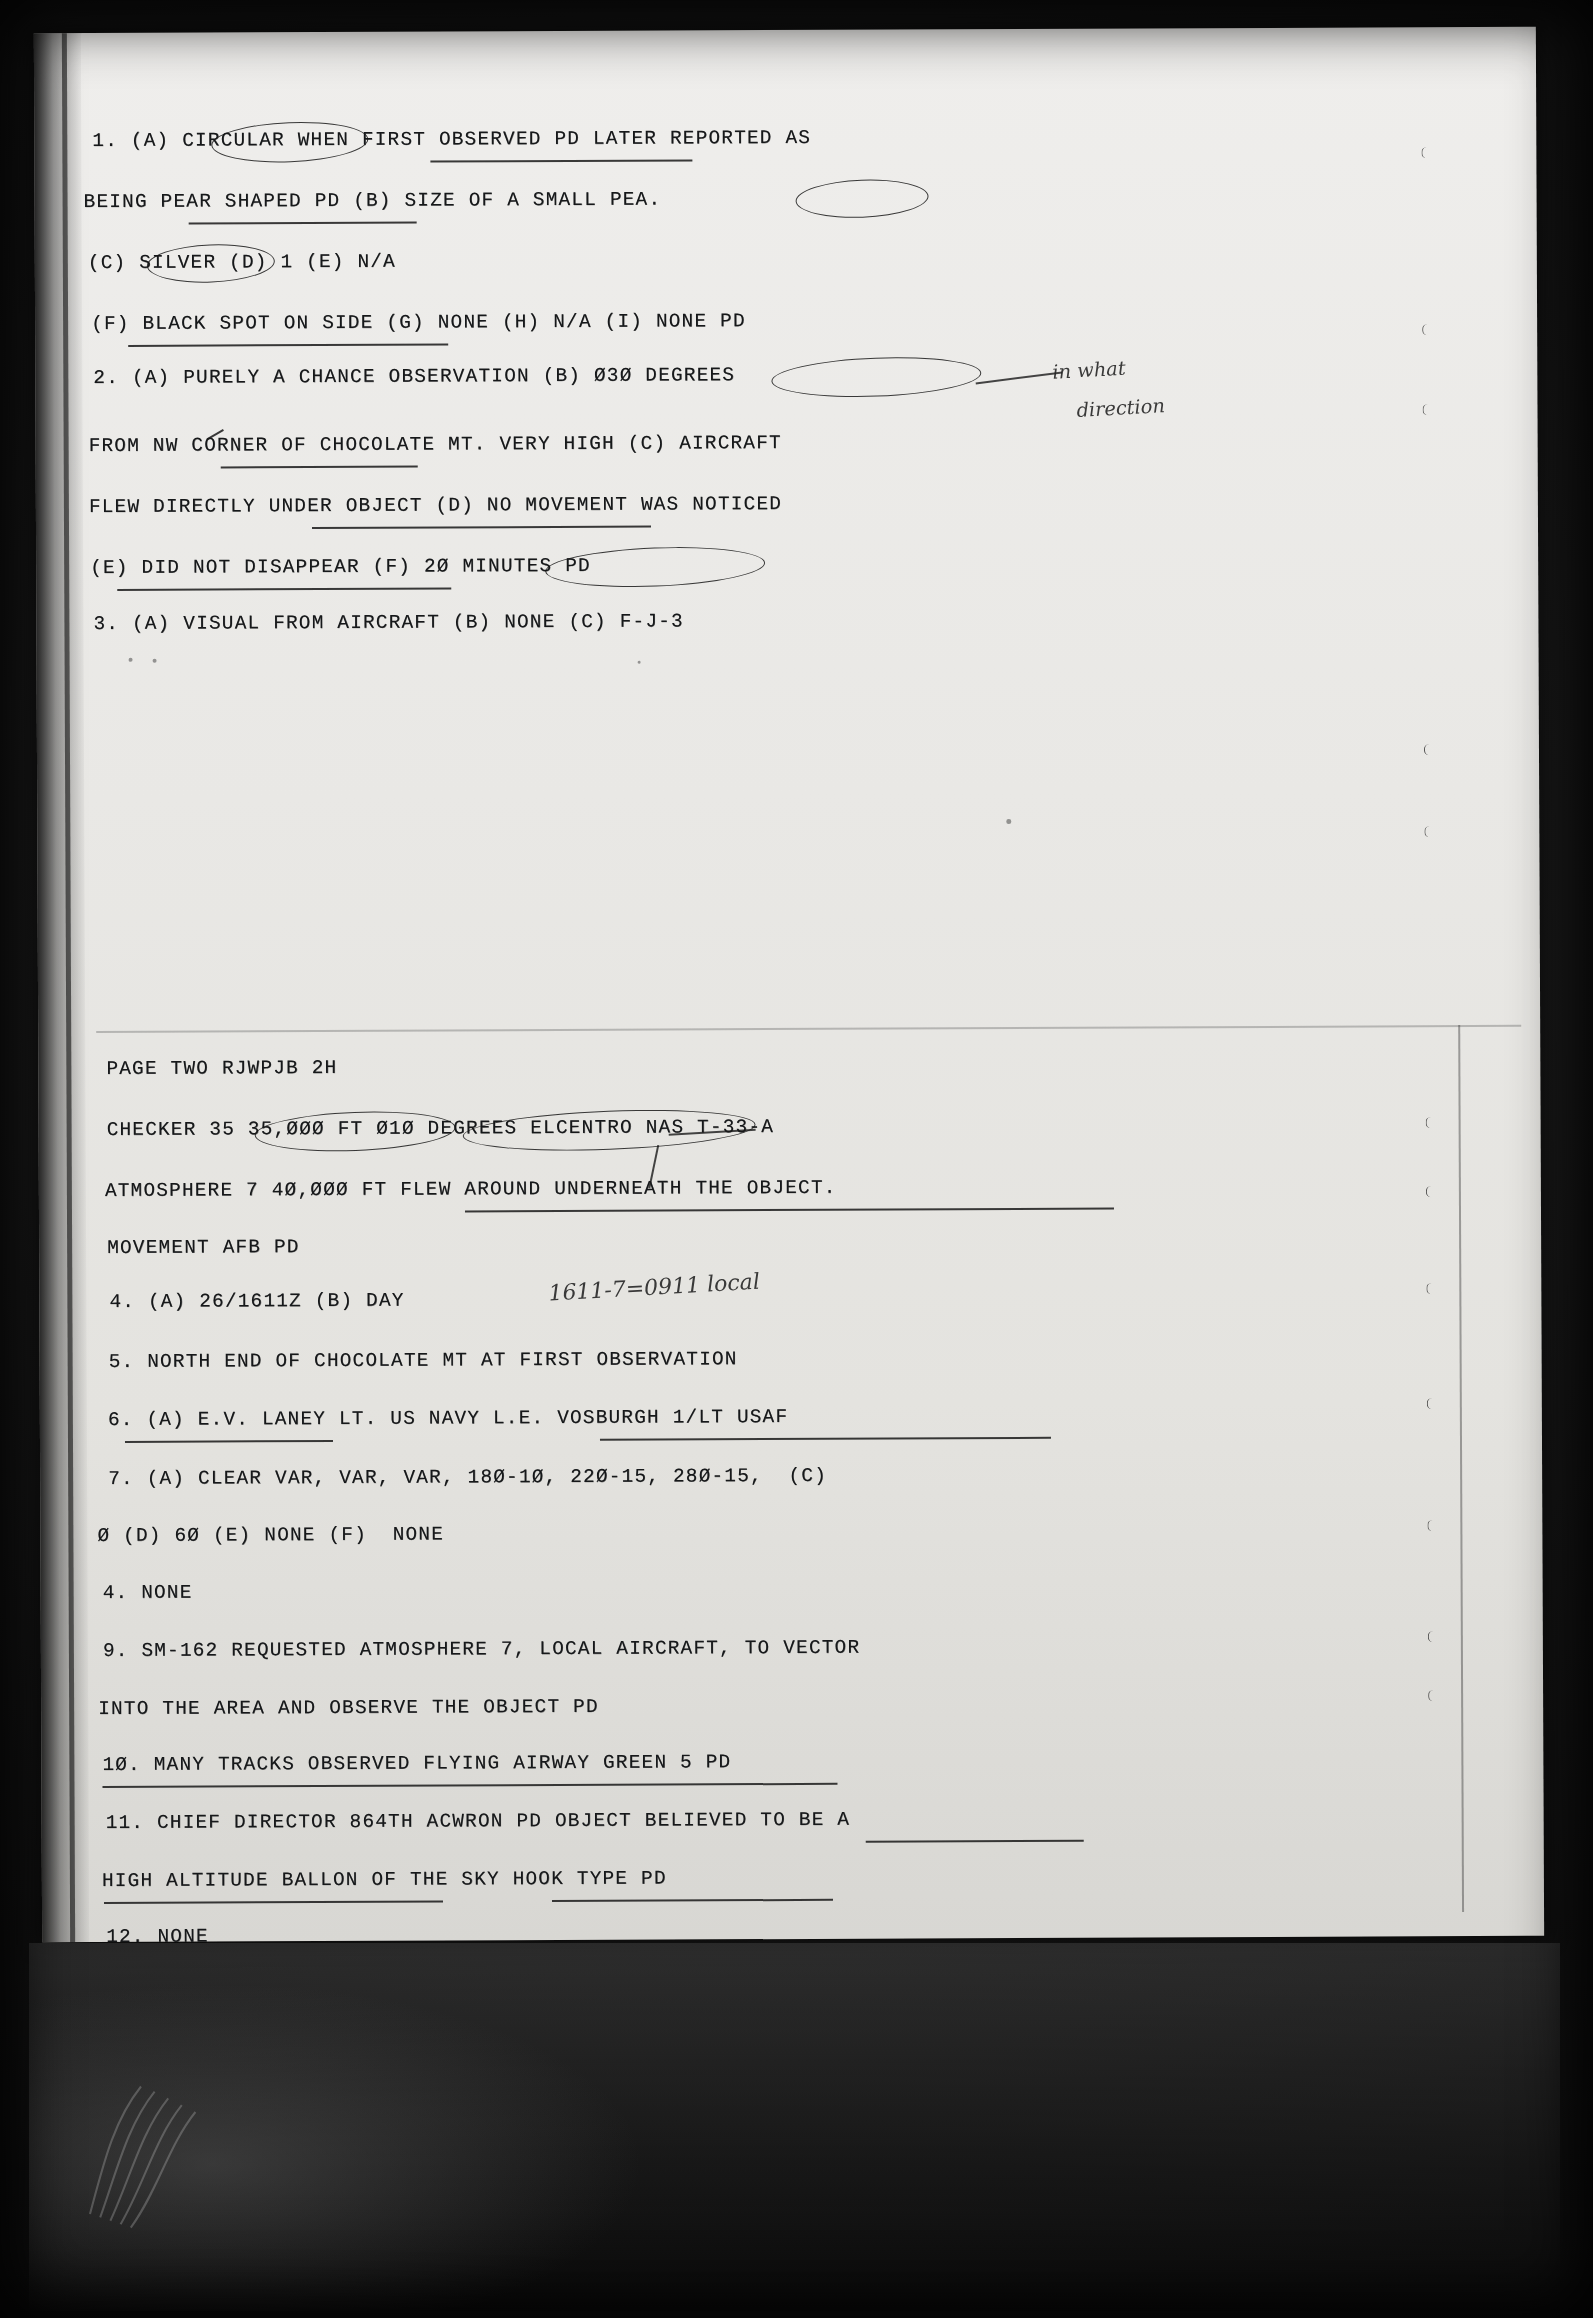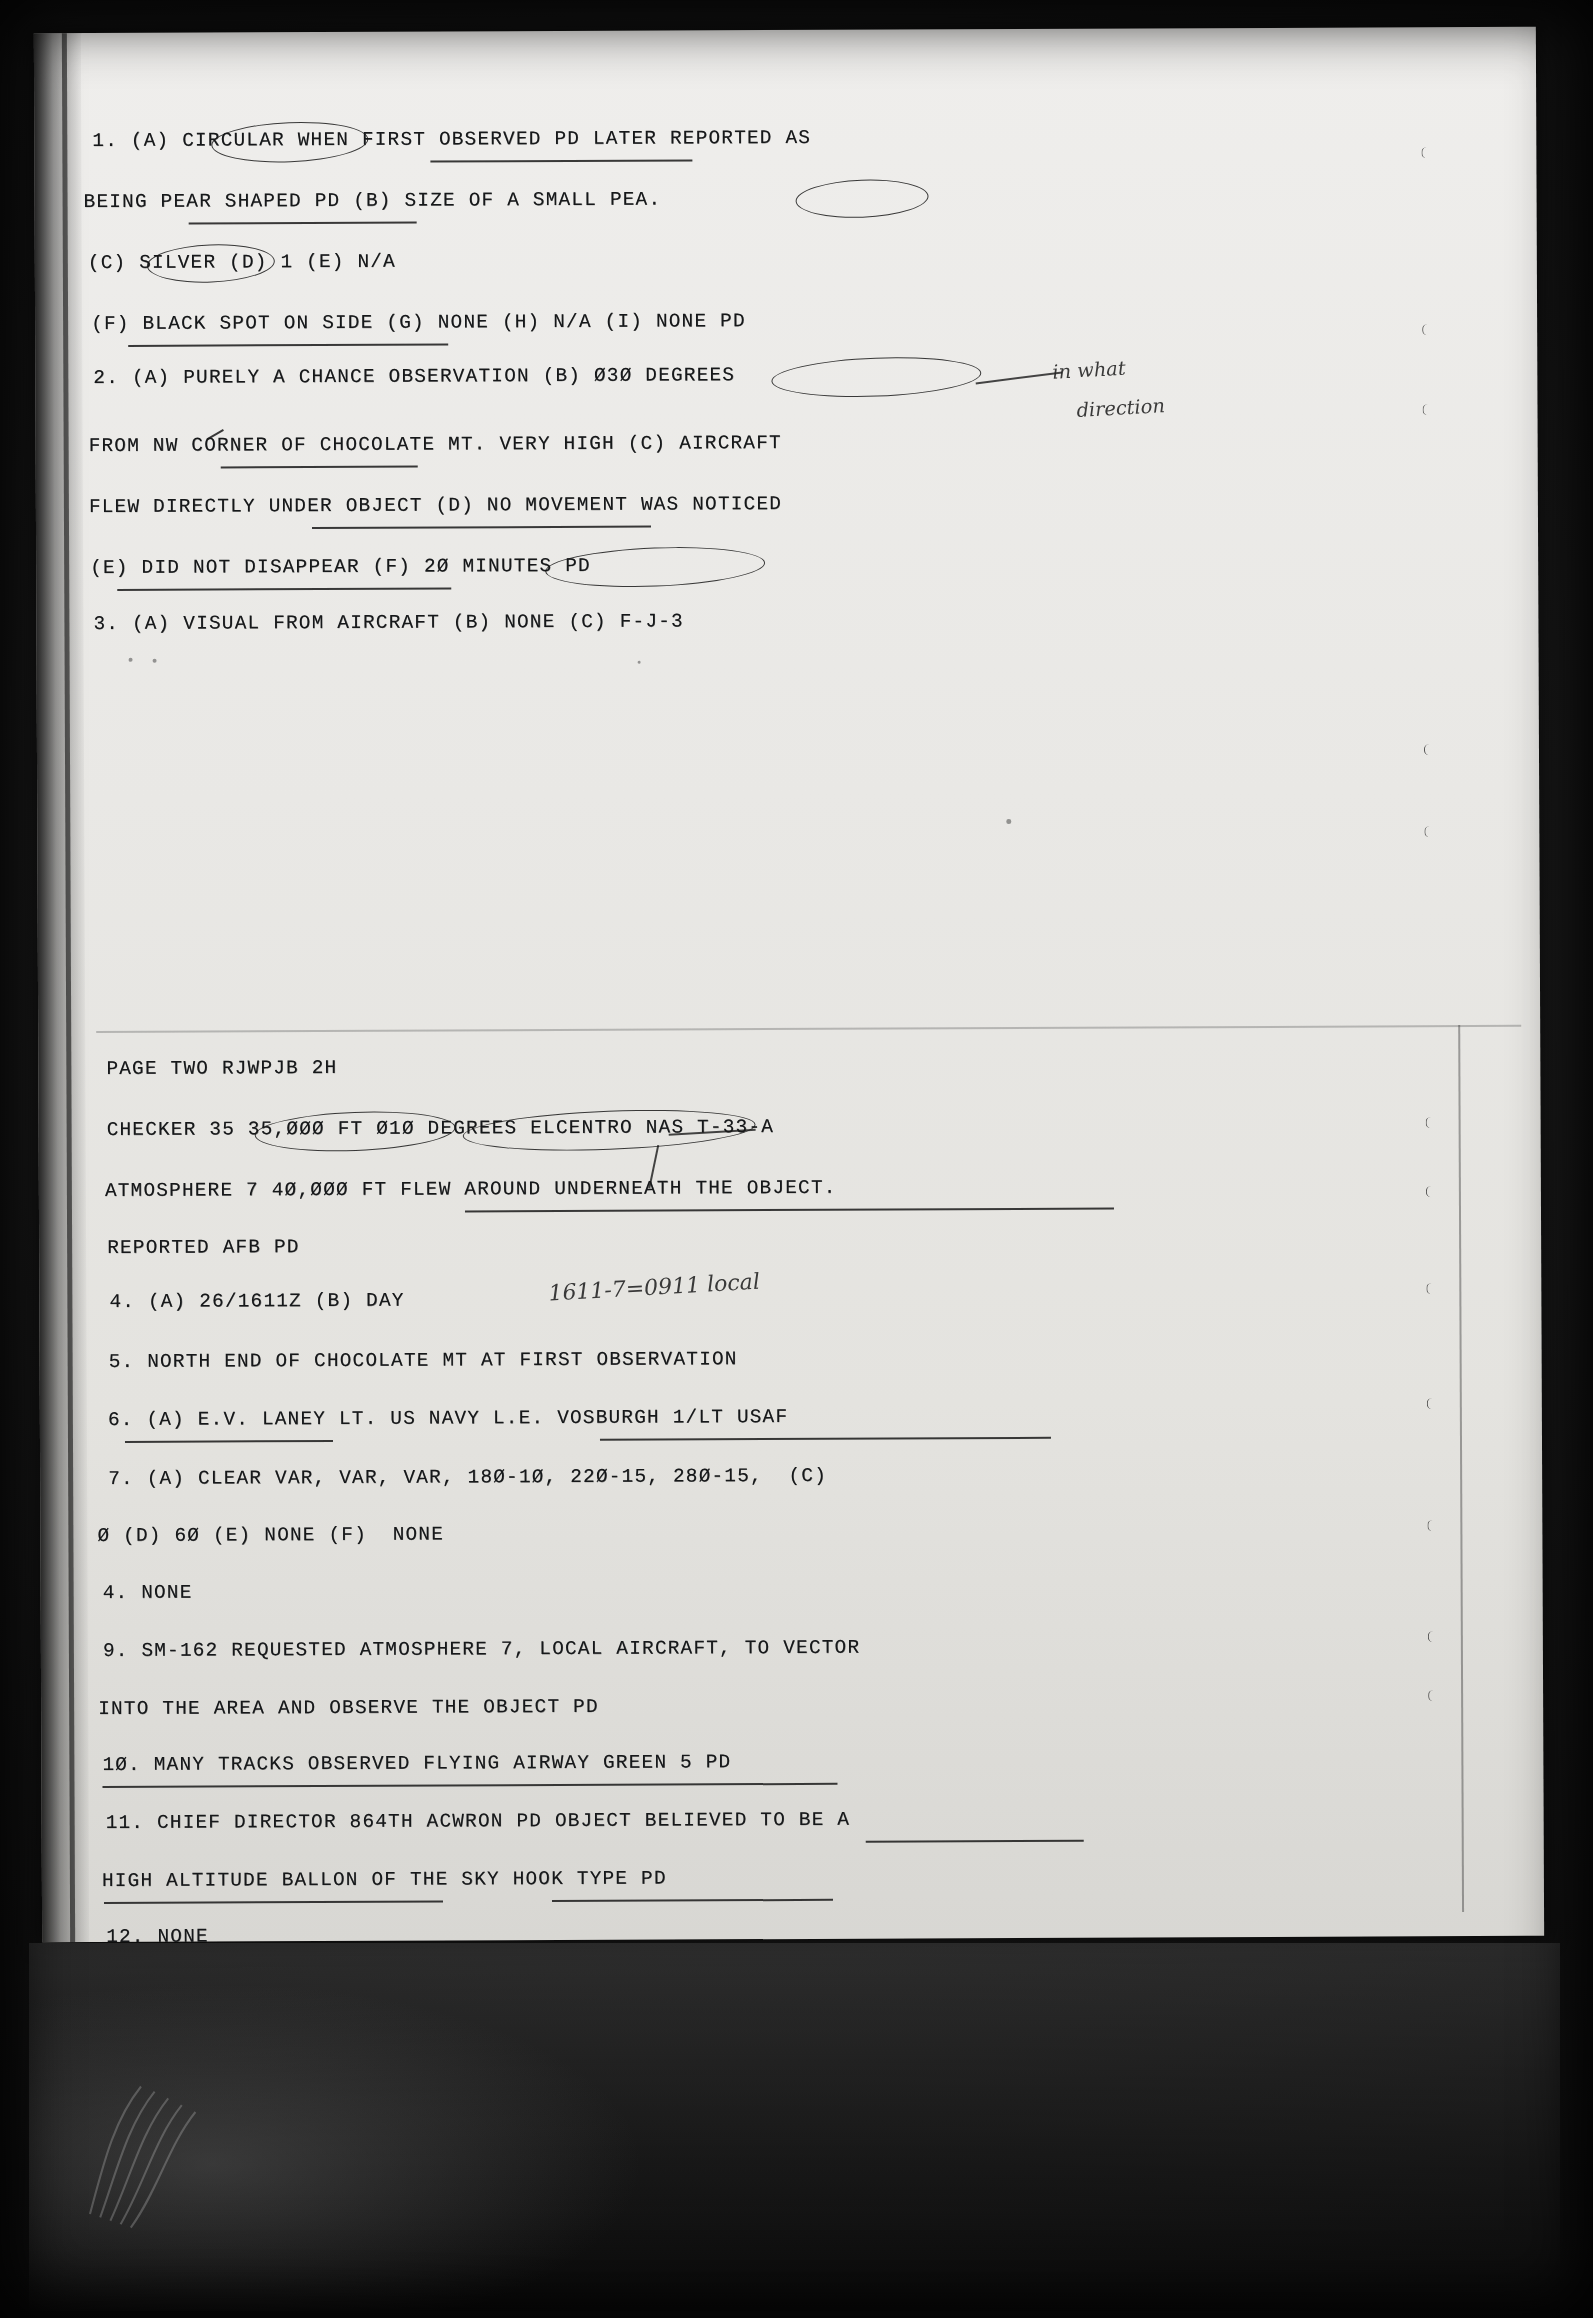--- a/index.html
+++ b/index.html
@@ -204,21 +204,21 @@
     <div class="uline" style="left:81px; top:556px; width:334px;"></div>
     <div class="circle" style="left:509px; top:517px; width:218px; height:37px;"></div>
 
     <div class="hand" style="left:1017px; top:330px;">in what</div>
     <div class="hand" style="left:1041px; top:368px;">direction</div>
 
     <div class="typed" style="left:68px; top:1025px;">PAGE TWO RJWPJB 2H</div>
 
     <div class="typed" style="left:68px; top:1086px;">CHECKER 35 35,ØØØ FT Ø1Ø DEGREES ELCENTRO NAS T-33-A</div>
     <div class="typed" style="left:66px; top:1147px;">ATMOSPHERE 7 4Ø,ØØØ FT FLEW AROUND UNDERNEATH THE OBJECT.</div>
-    <div class="typed" style="left:68px; top:1204px;">REPORTED AFB PD</div>
+    <div class="typed" style="left:68px; top:1204px;">MOVEMENT AFB PD</div>
     <div class="typed" style="left:70px; top:1258px;">4. (A) 26/1611Z (B) DAY</div>
     <div class="typed" style="left:69px; top:1318px;">5. NORTH END OF CHOCOLATE MT AT FIRST OBSERVATION</div>
     <div class="typed" style="left:68px; top:1376px;">6. (A) E.V. LANEY LT. US NAVY L.E. VOSBURGH 1/LT USAF</div>
     <div class="typed" style="left:68px; top:1435px;">7. (A) CLEAR VAR, VAR, VAR, 18Ø-1Ø, 22Ø-15, 28Ø-15,  (C)</div>
     <div class="typed" style="left:57px; top:1492px;">Ø (D) 6Ø (E) NONE (F)  NONE</div>
     <div class="typed" style="left:62px; top:1549px;">4. NONE</div>
     <div class="typed" style="left:62px; top:1607px;">9. SM-162 REQUESTED ATMOSPHERE 7, LOCAL AIRCRAFT, TO VECTOR</div>
     <div class="typed" style="left:57px; top:1665px;">INTO THE AREA AND OBSERVE THE OBJECT PD</div>
     <div class="typed" style="left:61px; top:1721px;">1Ø. MANY TRACKS OBSERVED FLYING AIRWAY GREEN 5 PD</div>
     <div class="typed" style="left:64px; top:1779px;">11. CHIEF DIRECTOR 864TH ACWRON PD OBJECT BELIEVED TO BE A</div>

